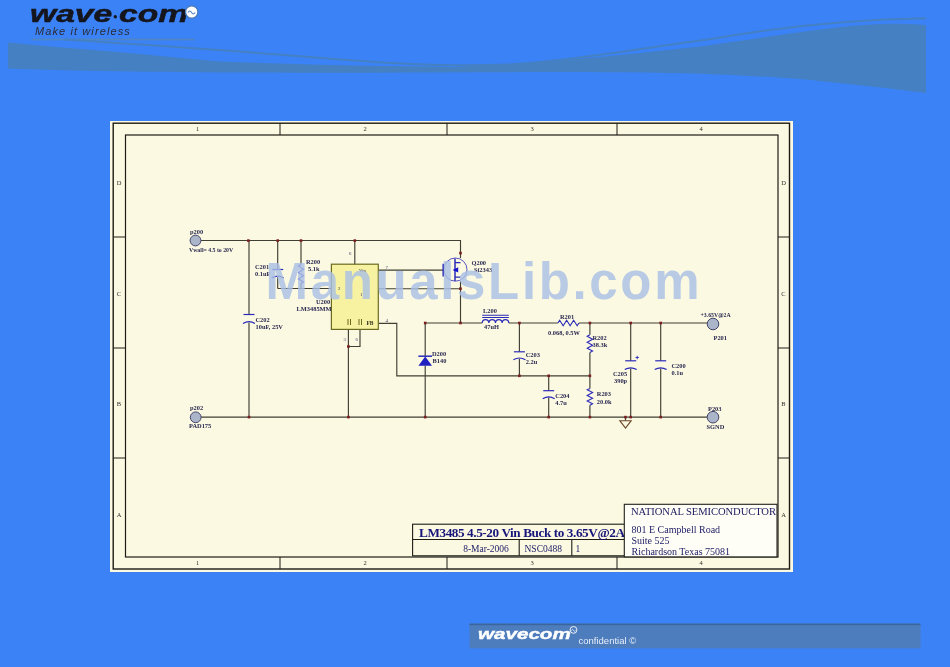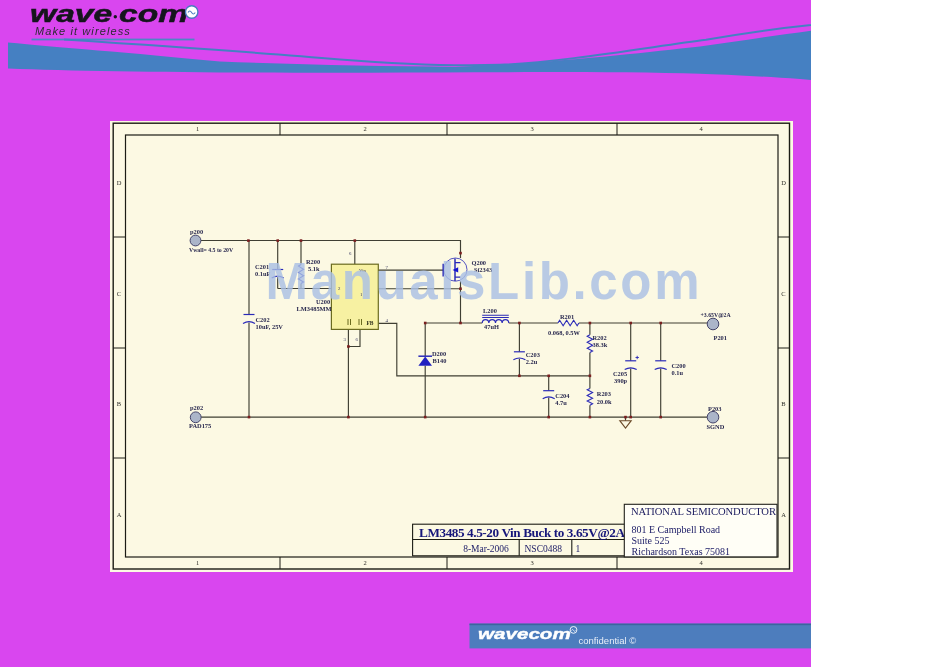--- a/index.html
+++ b/index.html
@@ -1,16 +1,16 @@
 <!DOCTYPE html>
 <html><head>
 <meta charset="utf-8">
 <style>
 html,body{margin:0;padding:0;background:#fff;}
-#page{position:relative;width:811px;height:667px;overflow:hidden;background:#d946ef;font-family:"Liberation Sans",sans-serif;}
+#page{position:relative;width:950px;height:667px;overflow:hidden;background:#3b82f6;font-family:"Liberation Sans",sans-serif;}
 svg{font-family:"Liberation Serif",serif;}
 </style>
 </head>
 <body>
 <div id="page">
 <svg width="950" height="667" viewBox="0 0 950 667">
 
 <g>
 <text transform="translate(30,22.3) scale(1.4,1)" font-family="Liberation Sans,sans-serif" font-weight="bold" font-style="italic" font-size="24" fill="#15151d" stroke="#15151d" stroke-width="0.5">wave</text>
 <circle cx="115.3" cy="16.8" r="1.7" fill="#15151d"></circle>

